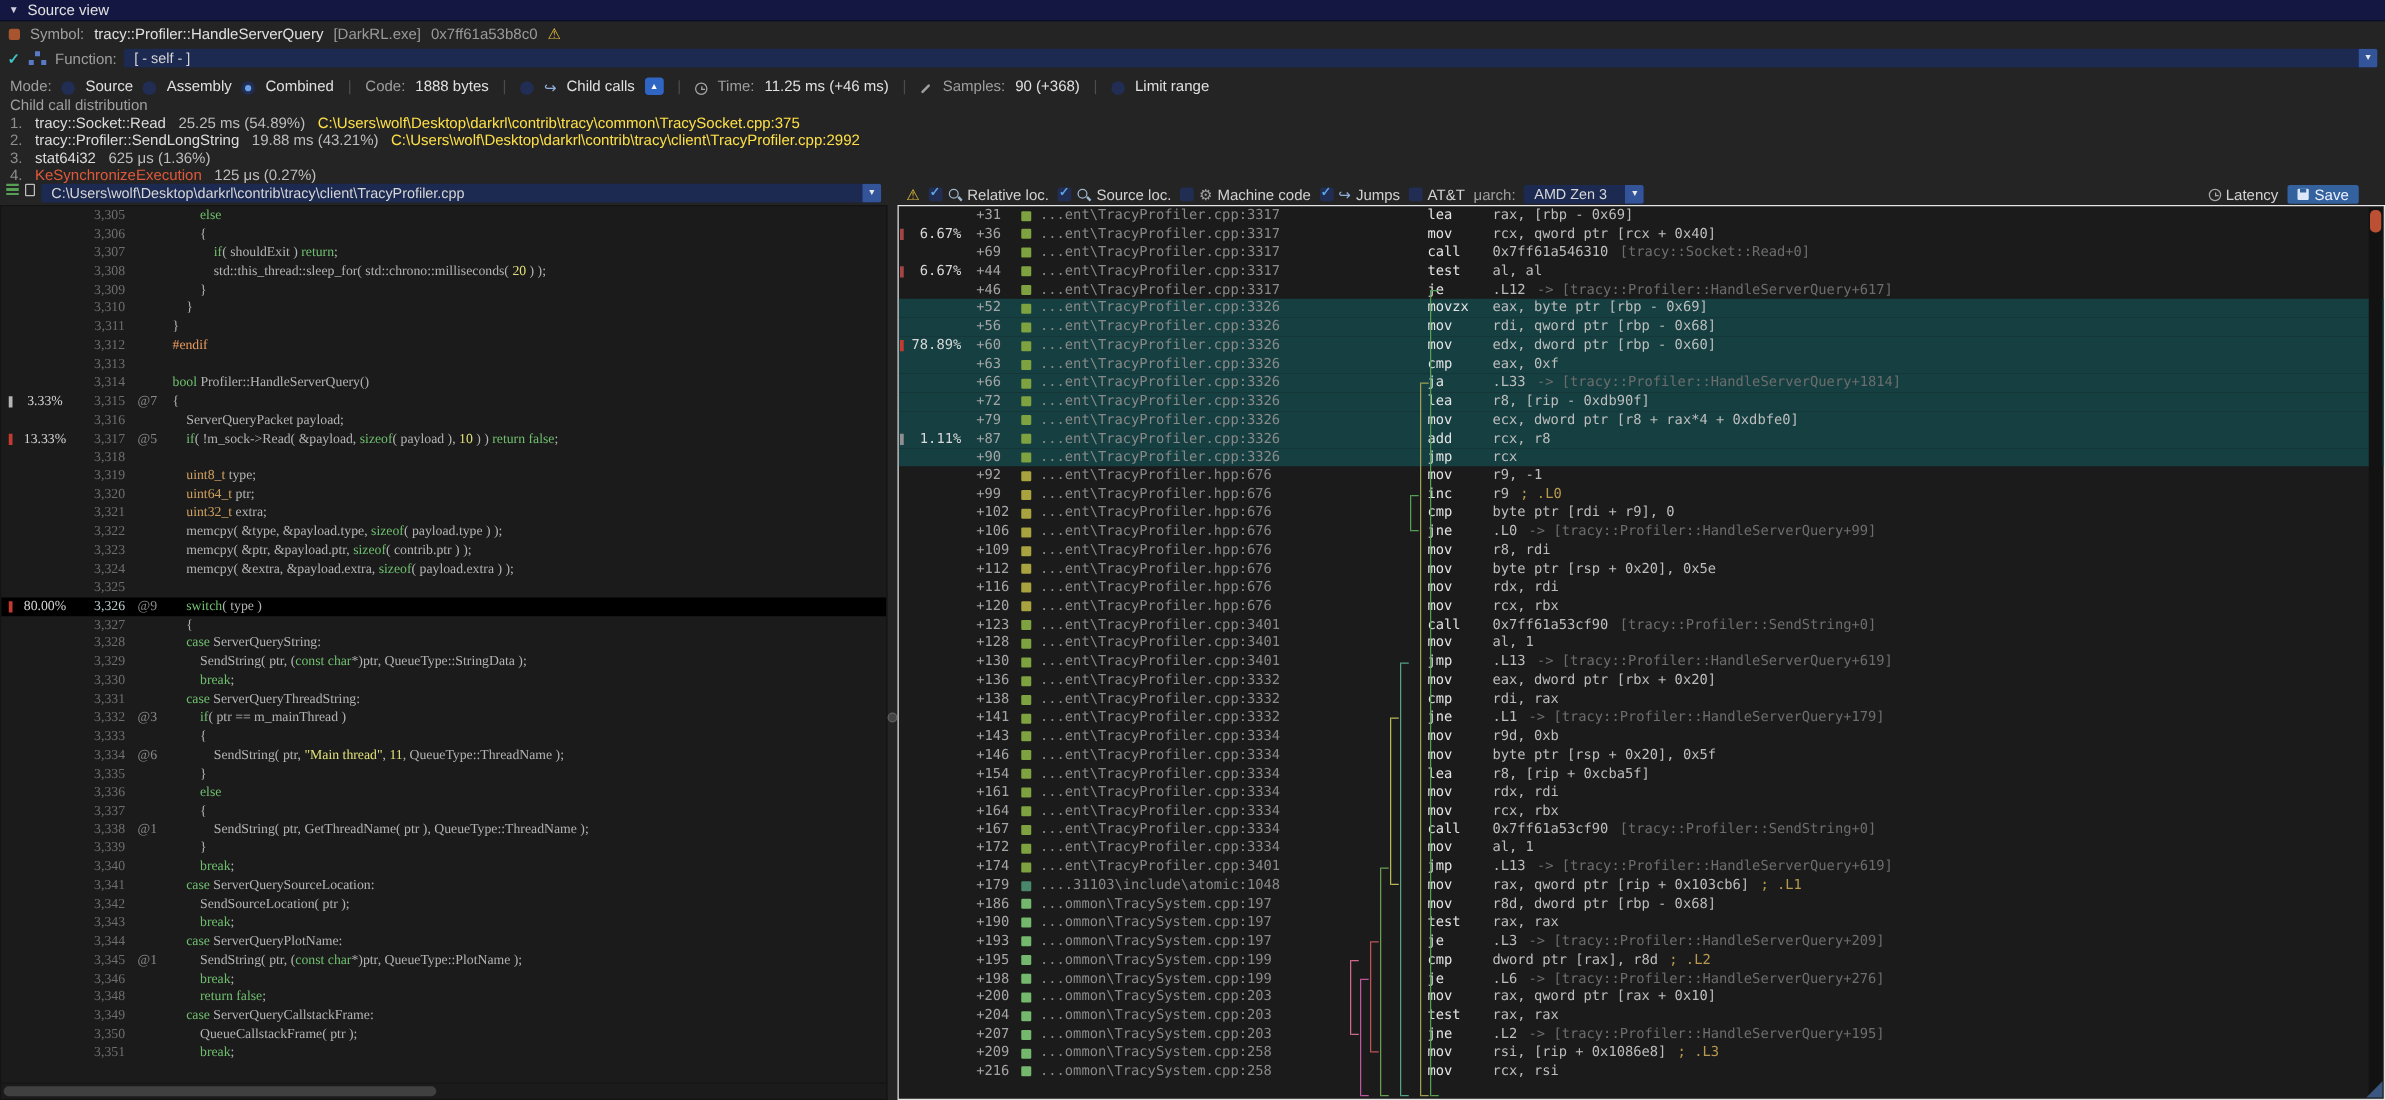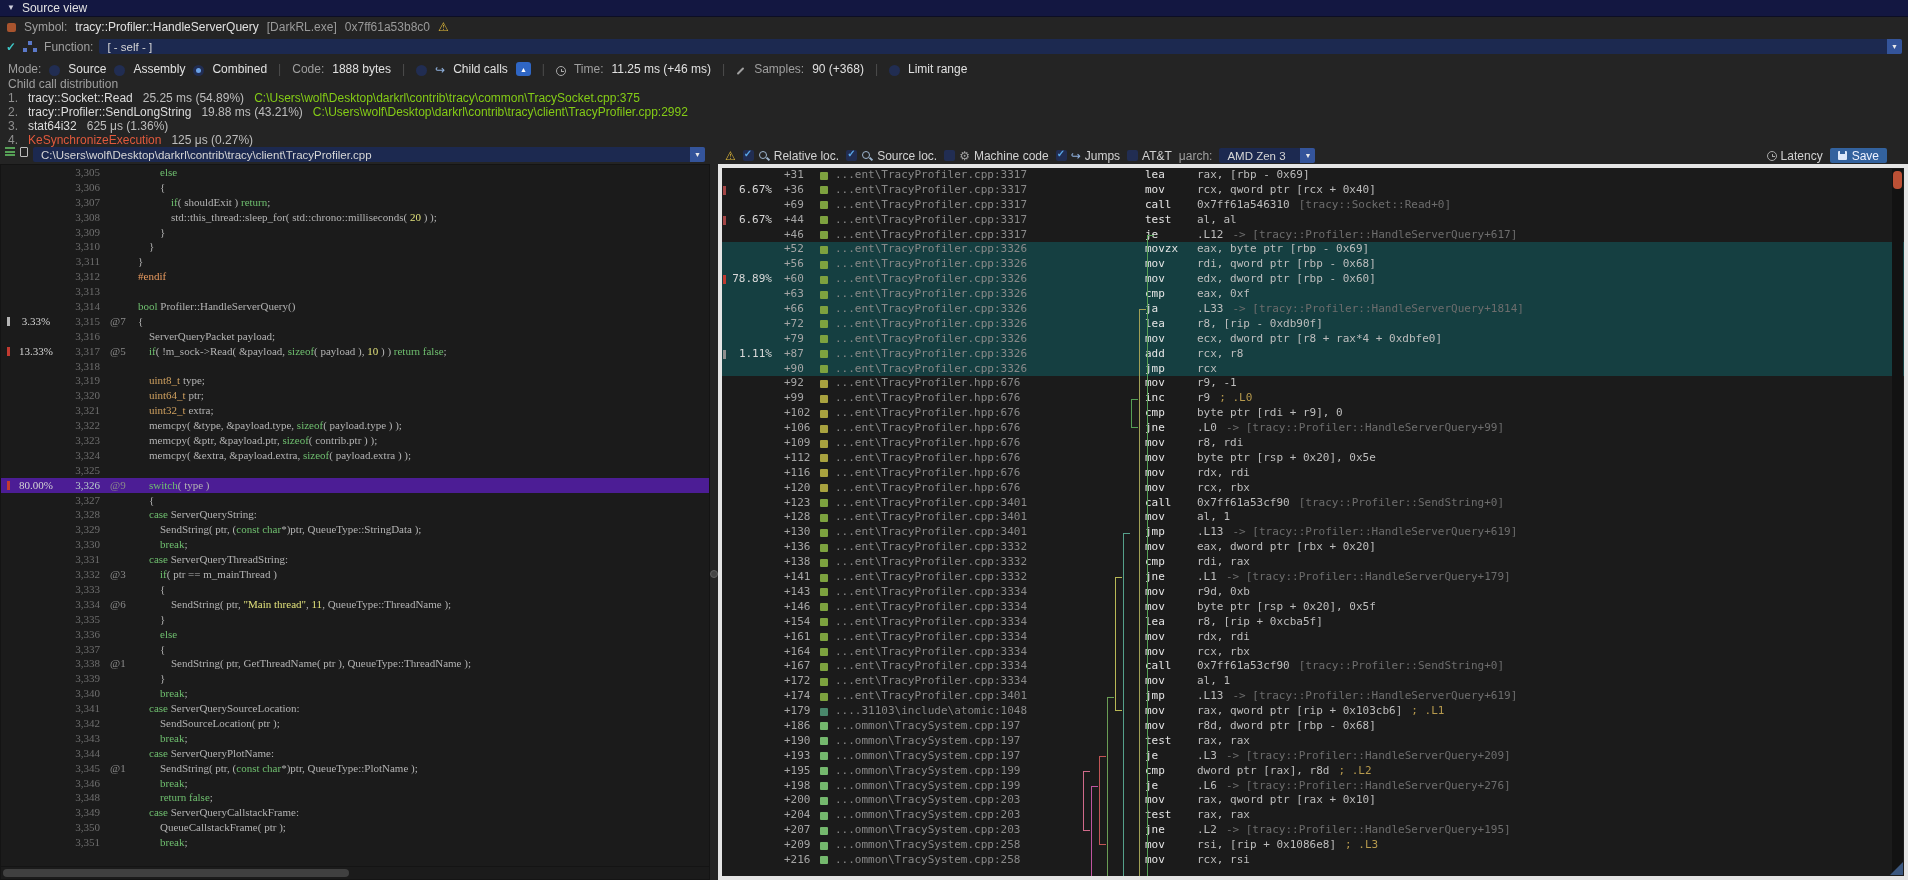--- a/index.html
+++ b/index.html
@@ -51,49 +51,49 @@
   .btn-up{width:15px;height:14px;background:#2f66c4;border-radius:3px;display:flex;align-items:center;justify-content:center;color:#fff;font-size:7px;flex:none}
   .btn-save{height:15px;background:#33629e;border-radius:2px;display:flex;align-items:center;gap:5px;padding:0 8px;color:#eef2ff;font-size:12px}
 
   
   .ccheader{height:15px;display:flex;align-items:center;padding:0 8px;color:#9f9f9f;font-size:12px}
   .cc-row{height:14px;display:flex;align-items:center;padding:0 8px;gap:10px;font-size:12px;white-space:nowrap}
   .cc-idx{color:#8f8f8f}
   .cc-name{color:#dcdcdc}
   .cc-name.kernel{color:#e0593c}
   .cc-time{color:#bdbdbd}
-  .cc-path{color:#84cc16}
+  .cc-path{color:#fde047}
 
   
   .split{display:flex;height:733px}
   .lpane{width:710px;display:flex;flex-direction:column}
   .filebar{height:17px;display:flex;align-items:flex-start;gap:5px;padding:0 5px}
   .srcbody{flex:1;background:#1b1b1b;border:1px solid #141414;overflow:hidden;position:relative;font-family:Liberation Serif, serif;font-size:11px}
   .hscroll{height:13px;background:#1b1b1b;border:1px solid #141414;border-top:none;position:relative}
   .hthumb{position:absolute;left:2px;top:2px;width:346px;height:8px;background:#404040;border-radius:4px}
 
   .s-row{height:14.9px;line-height:14.9px;display:flex;white-space:pre}
-  .s-row.hl{background:#4c1d95}
+  .s-row.hl{background:#000000}
   .s-row.hl .s-num{color:#b9cccc}
   .s-bar{width:3px;height:9px;margin:3px 4px 0 6px;flex:none}
   .s-pct{width:44px;text-align:center;color:#d5d5d5;flex:none}
   .s-num{width:42px;text-align:right;color:#6e6e6e;flex:none}
   .s-tag{width:28px;padding-left:10px;color:#8a8a8a;flex:none}
   .s-code{padding-left:10px}
   .tok-d{color:#b3b3b3}.tok-k{color:#6fbf6f}.tok-t{color:#cfa05f}
   .tok-p{color:#e89a5f}.tok-s{color:#e0e07a}.tok-n{color:#e0e07a}
 
   .splitter{width:8px;position:relative}
   .knob{position:absolute;left:0;top:423px;width:8px;height:8px;border-radius:50%;background:#444;border:1px solid #606060}
 
   .rpane{flex:1;display:flex;flex-direction:column;min-width:0}
   .asmtoolbar{height:17px;display:flex;align-items:center;gap:7px;padding:0 7px;font-size:12px;white-space:nowrap}
   .tb-item{display:flex;align-items:center;gap:4px}
   .tb-label{color:#d2d2d2}
-  .asmbody{flex:1;background:#1b1b1b;border:4px solid #e5e5e5;overflow:hidden;position:relative;font-family:"DejaVu Sans Mono",monospace;font-size:11px}
+  .asmbody{flex:1;background:#1b1b1b;border:1px solid #e5e5e5;overflow:hidden;position:relative;font-family:"DejaVu Sans Mono",monospace;font-size:11px}
 
   .a-row{height:14.9px;line-height:14.9px;display:flex;white-space:pre}
   .a-row.hl{background:#153f41}
   .a-bar{width:3px;height:9px;margin:3px 2px 0 1px;flex:none}
   .a-pct{width:44px;text-align:right;color:#d8d8d8;flex:none}
   .a-off{width:40px;padding-left:12px;color:#a5a5a5;flex:none;overflow:visible}
   .fsq{width:8px;height:8px;margin:3.5px 7px 0 8px;flex:none;border-radius:1px}
   .a-loc{width:196px;color:#898989;flex:none;overflow:hidden}
   .a-jmp{width:114px;flex:none}
   .a-mn{width:52px;color:#e4e4e4;flex:none}

